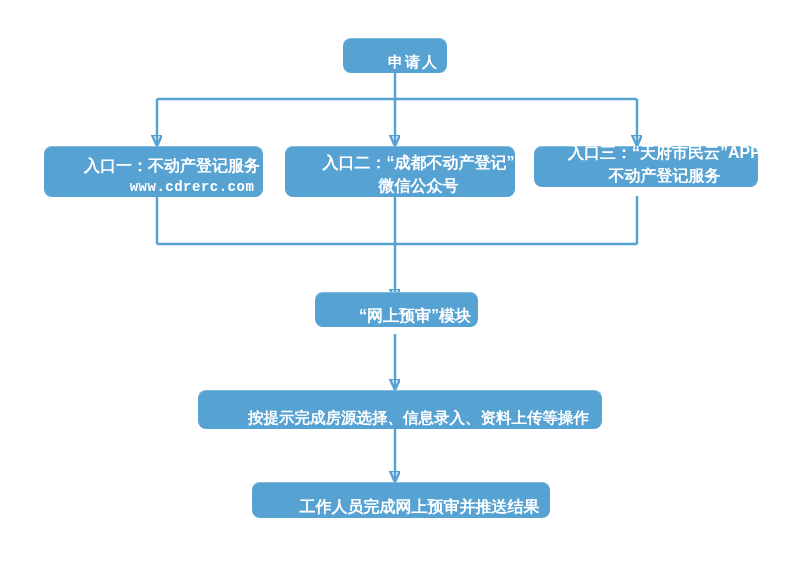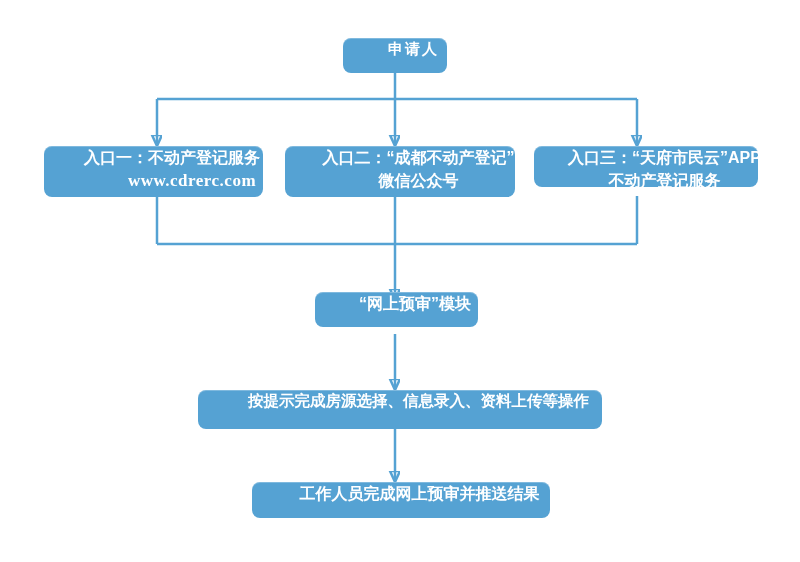--- a/index.html
+++ b/index.html
@@ -35,32 +35,32 @@
   }
   .node {
     position: absolute;
     z-index: 1;
     background: var(--node-fill);
     color: var(--node-text);
     border-radius: 8px;
     display: flex;
     flex-direction: column;
     align-items: center;
-    justify-content: flex-start;
+    justify-content: flex-end;
     text-align: center;
     font-weight: bold;
     font-size: 16px;
     line-height: 1.45;
     box-shadow: inset 0 1px 0 rgba(255,255,255,0.25);
     padding-left: 37px;
   }
   .node .line { display: block; white-space: nowrap; }
   .node .url {
-    font-family: Liberation Serif, serif;
-    font-size: 17px;
+    font-family: Liberation Mono, monospace;
+    font-size: 14px;
     letter-spacing: 0.5px;
     margin-left: 40px;
   }
   .node-applicant  { left: 343px; top: 38px;  width: 104px; height: 35px; font-size: 15px; letter-spacing: 2px; }
   .node-entry1     { left: 44px;  top: 146px; width: 219px; height: 51px; }
   .node-entry2     { left: 285px; top: 146px; width: 230px; height: 51px; }
   .node-entry3     { left: 534px; top: 146px; width: 224px; height: 41px; }
   .node-module     { left: 315px; top: 292px; width: 163px; height: 35px; }
   .node-step       { left: 198px; top: 390px; width: 404px; height: 39px; font-size: 15.5px; }
   .node-result     { left: 252px; top: 482px; width: 298px; height: 36px; }

